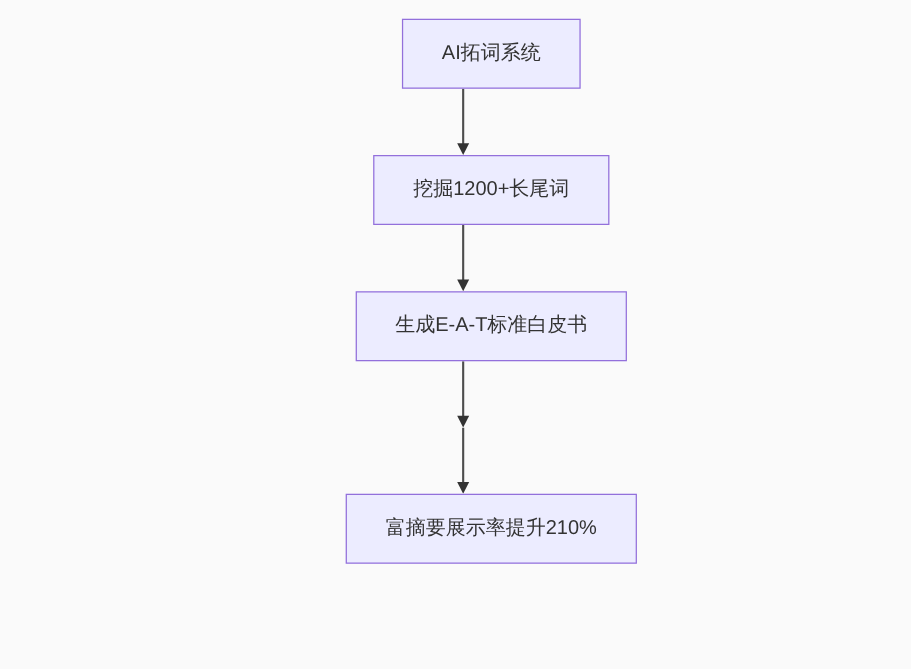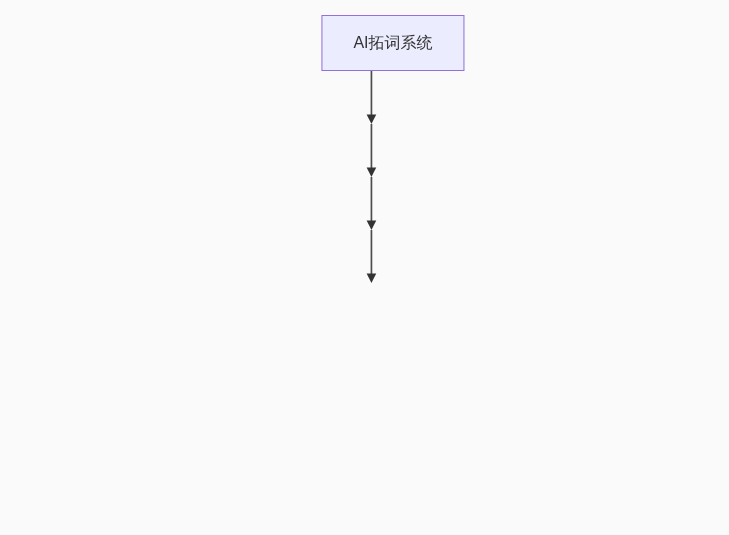--- a/index.html
+++ b/index.html
@@ -73,39 +73,48 @@
       <span class="node-label">AI拓词系统</span>
     </div>
 
     <div class="arrow">
       <svg width="12" height="53" viewBox="0 0 12 53">
         <line x1="6" y1="0" x2="6" y2="45"></line>
         <polygon points="6,53 1.2,43.5 10.8,43.5"></polygon>
       </svg>
     </div>
 
+    <div class="node">
+      <span class="node-label">挖掘1200+长尾词</span>
+    </div>
+
+    <div class="arrow">
+      <svg width="12" height="53" viewBox="0 0 12 53">
+        <line x1="6" y1="0" x2="6" y2="45"></line>
+        <polygon points="6,53 1.2,43.5 10.8,43.5"></polygon>
+      </svg>
+    </div>
+
+    <div class="node">
+      <span class="node-label">生成E-A-T标准白皮书</span>
+    </div>
 
     <div class="arrow">
       <svg width="12" height="53" viewBox="0 0 12 53">
         <line x1="6" y1="0" x2="6" y2="45"></line>
         <polygon points="6,53 1.2,43.5 10.8,43.5"></polygon>
       </svg>
     </div>
 
 
     <div class="arrow">
       <svg width="12" height="53" viewBox="0 0 12 53">
         <line x1="6" y1="0" x2="6" y2="45"></line>
         <polygon points="6,53 1.2,43.5 10.8,43.5"></polygon>
       </svg>
     </div>
 
-
-    <div class="arrow">
-      <svg width="12" height="53" viewBox="0 0 12 53">
-        <line x1="6" y1="0" x2="6" y2="45"></line>
-        <polygon points="6,53 1.2,43.5 10.8,43.5"></polygon>
-      </svg>
+    <div class="node">
+      <span class="node-label">富摘要展示率提升210%</span>
     </div>
-
 
   </div>
 </div>
 
 </body></html>

